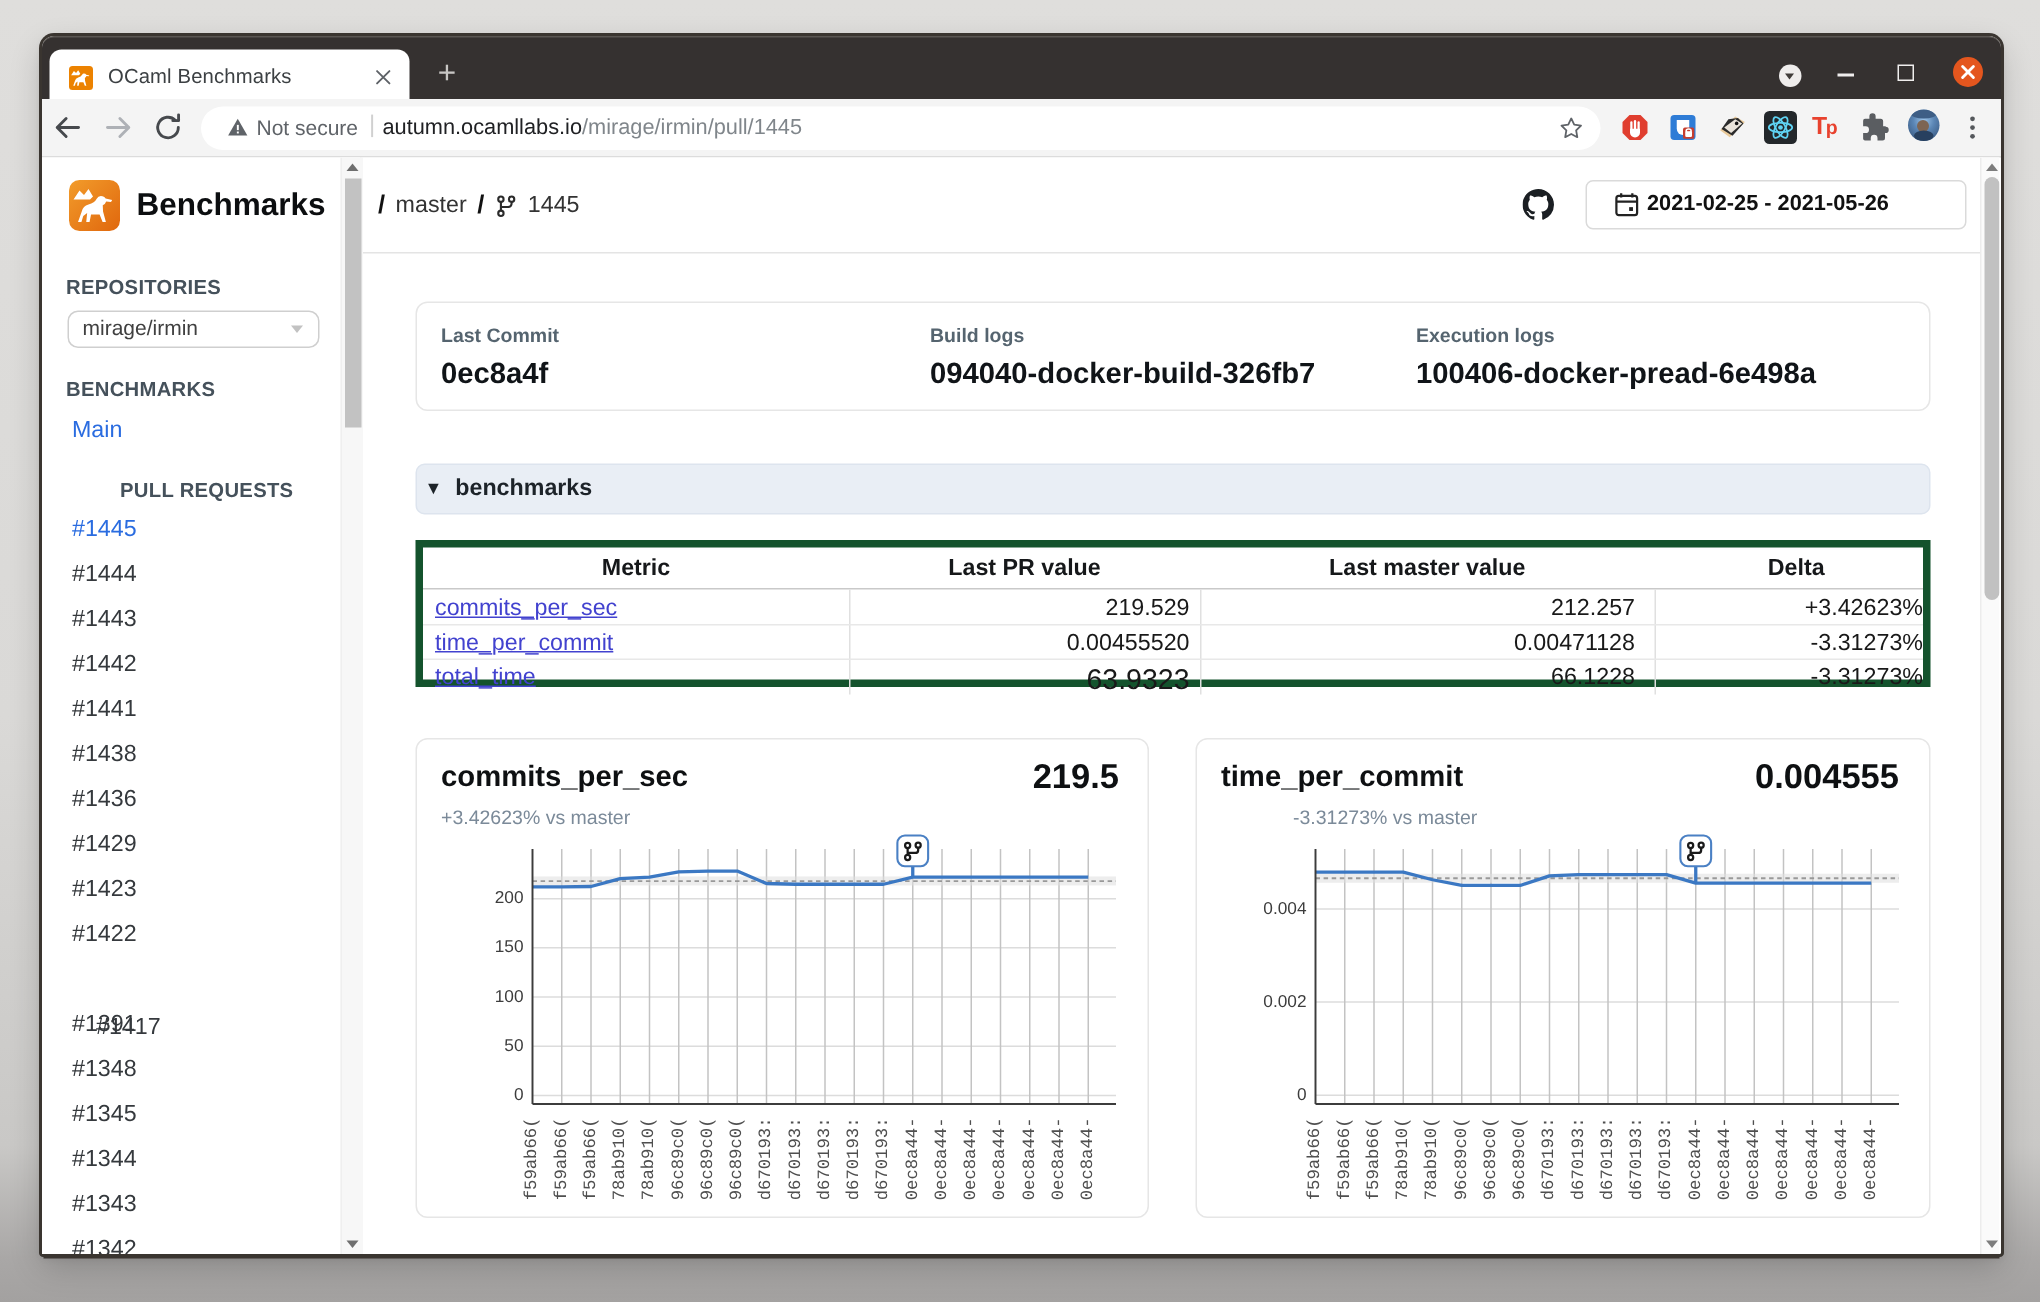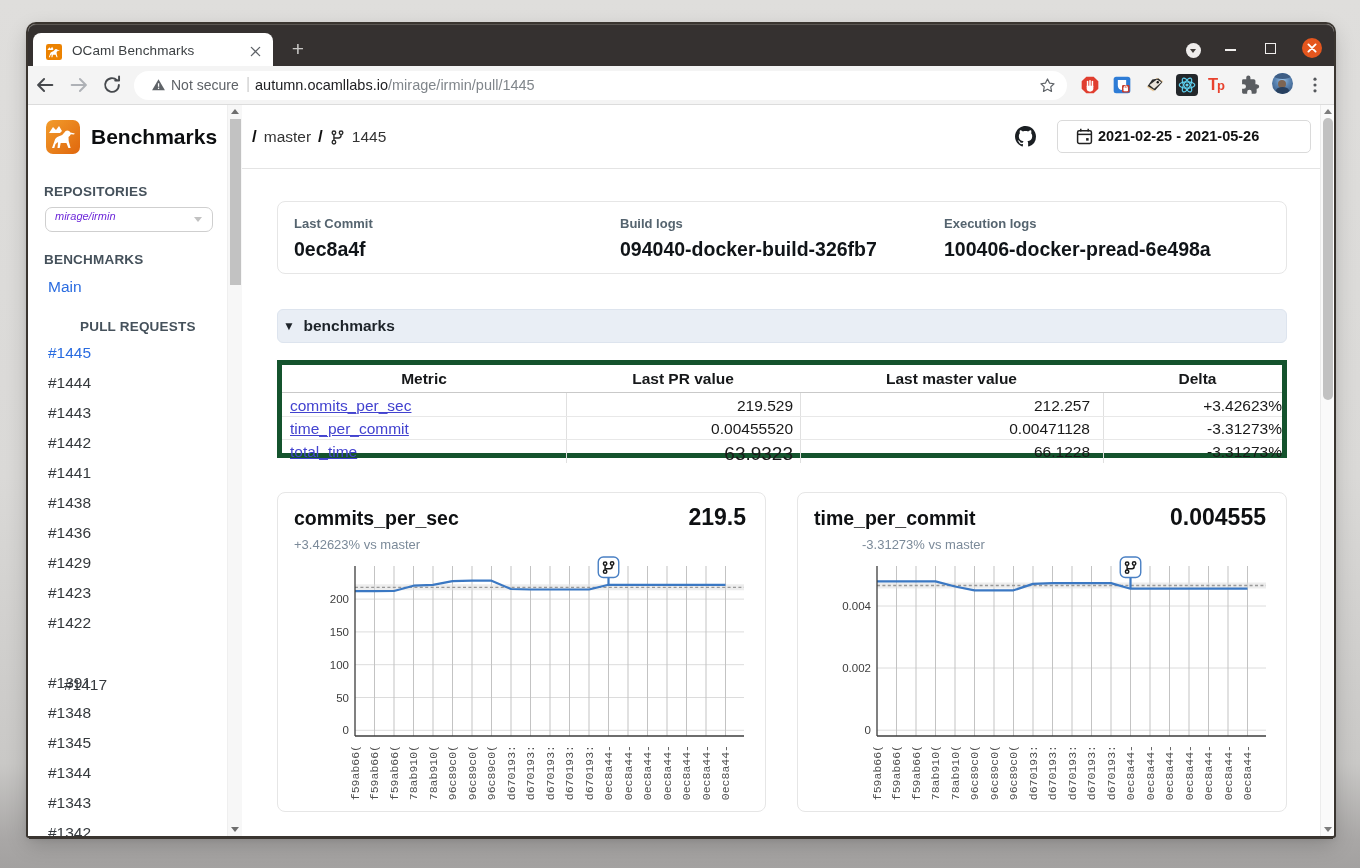--- a/index.html
+++ b/index.html
@@ -160,21 +160,21 @@
               <stop offset="1" stop-color="#e0670d"></stop>
         </linearGradient>
           </defs>
         <rect width="34" height="34" rx="7" fill="url(#og)"></rect>
         <path d="M3 13 L7 7 L10 10 L13 6 L16 11 L14 13 Z" fill="#fff"></path>
         <path d="M6 28 L8.5 21 Q9.3 17.3 13 16.3 Q17 15.3 18.6 12.3 Q19.4 10.6 21.2 10.6 Q23.6 10.6 24.4 12.4 L28.8 13.4 L28 14.6 L24.8 14.3 Q24.2 16.1 22.5 16.9 L22.7 21 L24.6 28 L22.4 28 L20.4 23 L14.7 23 L13.7 28 L11.5 28 L12.1 22 L9.5 24 L8.3 28 Z" fill="#fff"></path>
       </svg>
       <div class="abs" style="left:63px; top:3px; font-size:21px; font-weight:bold; color:#0c0e10; width:140px; height:58px; display:flex; align-items:center;">Benchmarks</div>
       <div class="abs label" style="left:16px; top:79px;">REPOSITORIES</div>
       <div class="abs" style="left:17px; top:102px; width:168px; height:25px; border:1px solid #cfcfcf; border-radius:7px;">
-        <span class="abs" style="left:9px; top:2px; font-size:11px; color:#6d28d9;font-style:italic;">mirage/irmin</span>
+        <span class="abs" style="left:9px; top:2px; font-size:14px; color:#404040;">mirage/irmin</span>
         <span class="abs" style="right:10px; top:9px; width:0; height:0; border-left:4px solid transparent; border-right:4px solid transparent; border-top:5px solid #c2c2c2;"></span>
       </div>
       <div class="abs label" style="left:16px; top:147px;">BENCHMARKS</div>
       <div class="abs slink" style="left:20px; top:173px;">Main</div>
       <div class="abs label" style="left:16px; top:214px;padding-left:36px;">PULL REQUESTS</div>
       <div class="abs slink" style="left:20px; top:239px;text-align:center;">#1445</div>
       <div class="abs sitem" style="left:20px; top:269px;">#1444</div>
       <div class="abs sitem" style="left:20px; top:299px;">#1443</div>
       <div class="abs sitem" style="left:20px; top:329px;">#1442</div>
       <div class="abs sitem" style="left:20px; top:359px;">#1441</div>

